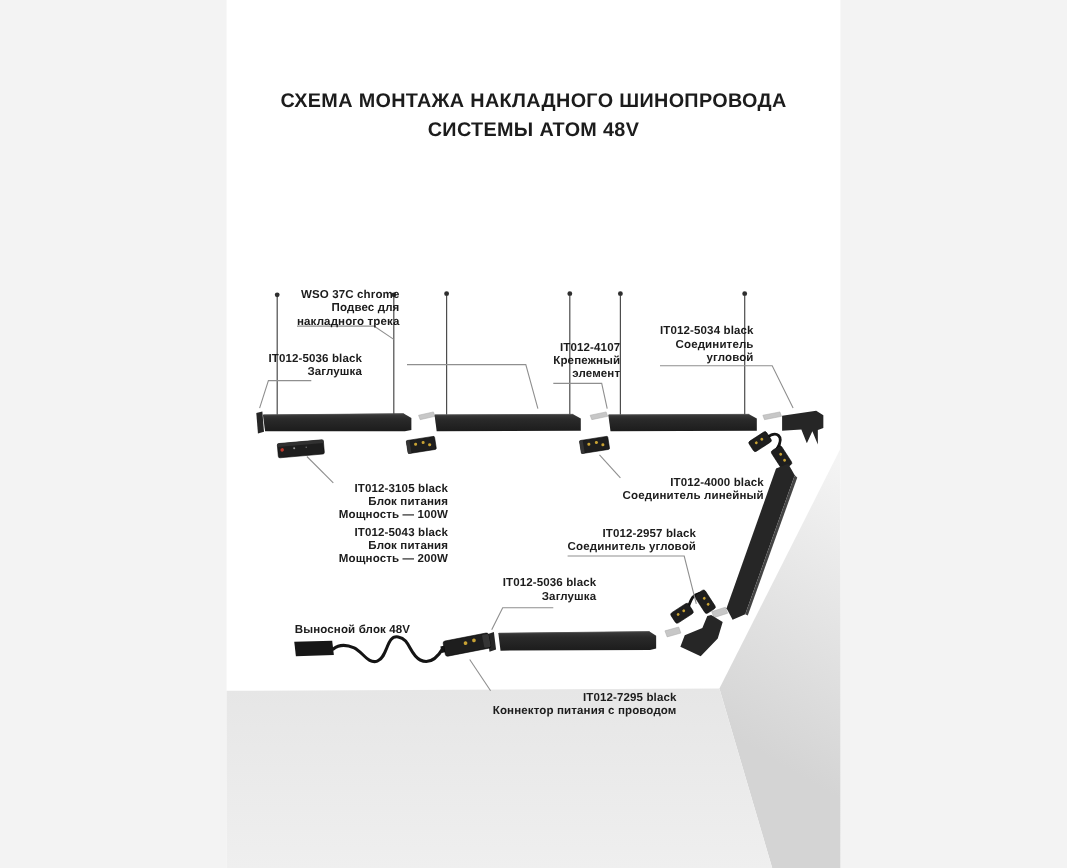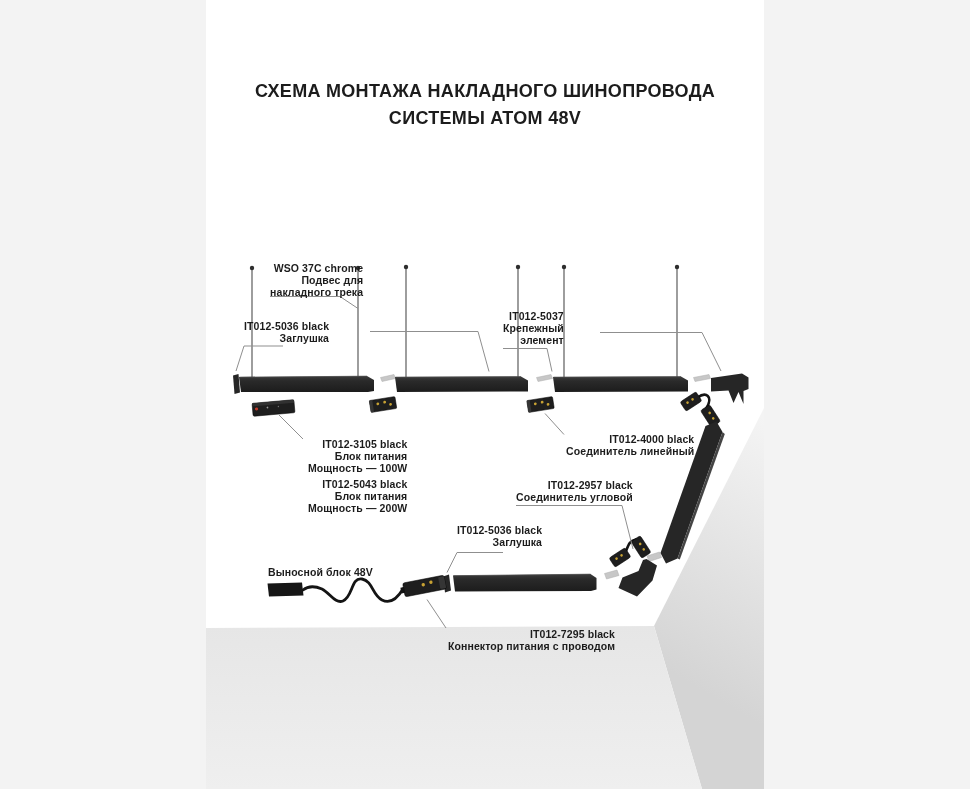--- a/index.html
+++ b/index.html
@@ -181,23 +181,26 @@
   </svg>
 
   <div class="title">СХЕМА МОНТАЖА НАКЛАДНОГО ШИНОПРОВОДА
 СИСТЕМЫ ATOM 48V</div>
 
   <div class="lbl" style="left:270px;top:262px">WSO 37C chrome
 Подвес для
 накладного трека</div>
   <div class="lbl" style="left:244px;top:320px">IT012-5036 black
 Заглушка</div>
-  <div class="lbl" style="left:503px;top:310px">IT012-5037
+  <div class="lbl" style="left:503px;top:310px">IT012-4107
 Крепежный
 элемент</div>
+  <div class="lbl" style="left:600px;top:295px">IT012-5034 black
+Соединитель
+угловой</div>
   <div class="lbl" style="left:308px;top:438px">IT012-3105 black
 Блок питания
 Мощность — 100W</div>
   <div class="lbl" style="left:308px;top:478px">IT012-5043 black
 Блок питания
 Мощность — 200W</div>
   <div class="lbl" style="left:566px;top:433px">IT012-4000 black
 Соединитель линейный</div>
   <div class="lbl" style="left:516px;top:479px">IT012-2957 black
 Соединитель угловой</div>

